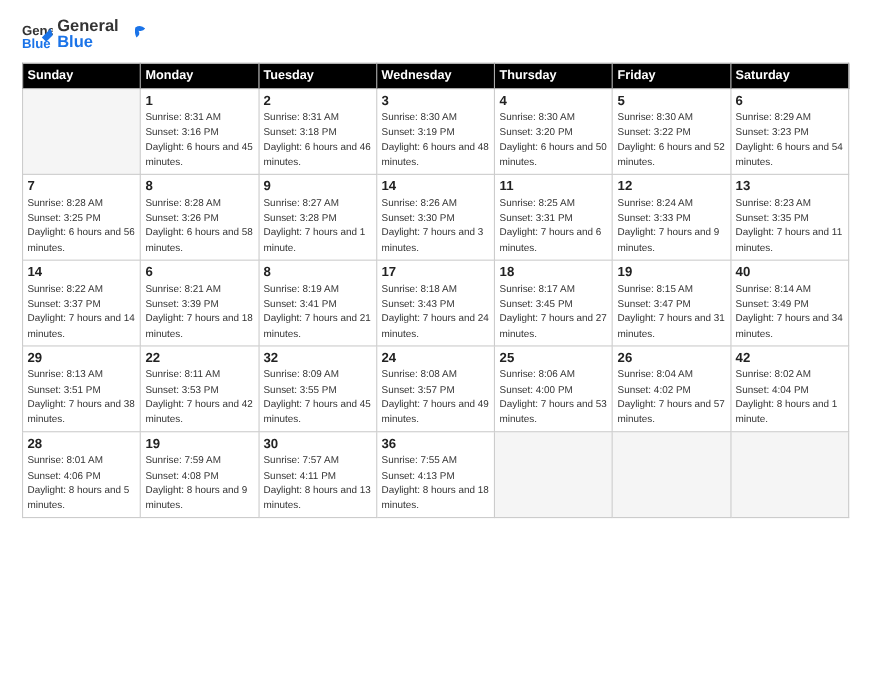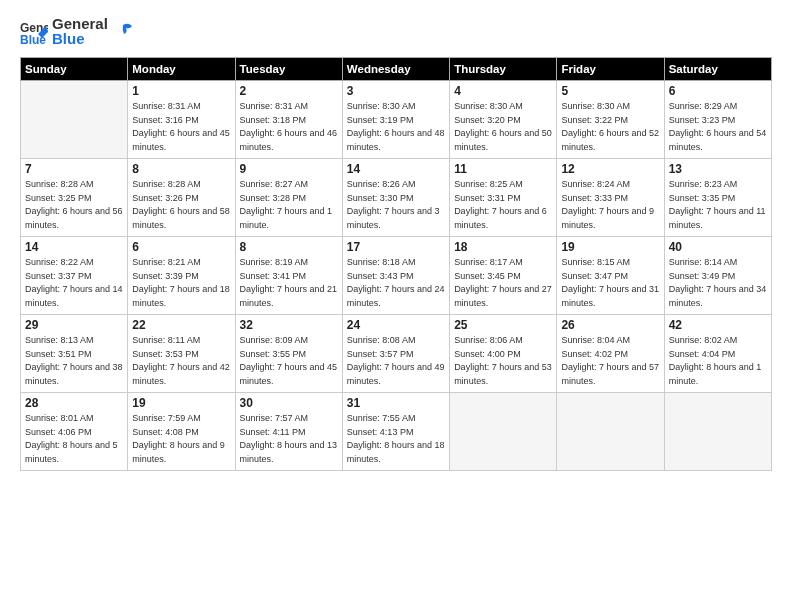--- a/index.html
+++ b/index.html
@@ -247,21 +247,21 @@
           </td>
           <td>
             <div class="day-num">19</div>
             <div class="day-info">Sunrise: 7:59 AM<br>Sunset: 4:08 PM<br>Daylight: 8 hours and 9 minutes.</div>
           </td>
           <td>
             <div class="day-num">30</div>
             <div class="day-info">Sunrise: 7:57 AM<br>Sunset: 4:11 PM<br>Daylight: 8 hours and 13 minutes.</div>
           </td>
           <td>
-            <div class="day-num">31</div>
+            <div class="day-num">36</div>
             <div class="day-info">Sunrise: 7:55 AM<br>Sunset: 4:13 PM<br>Daylight: 8 hours and 18 minutes.</div>
           </td>
           <td class="empty"></td>
           <td class="empty"></td>
           <td class="empty"></td>
         </tr>
       </tbody>
   </table>
 </div>
 

